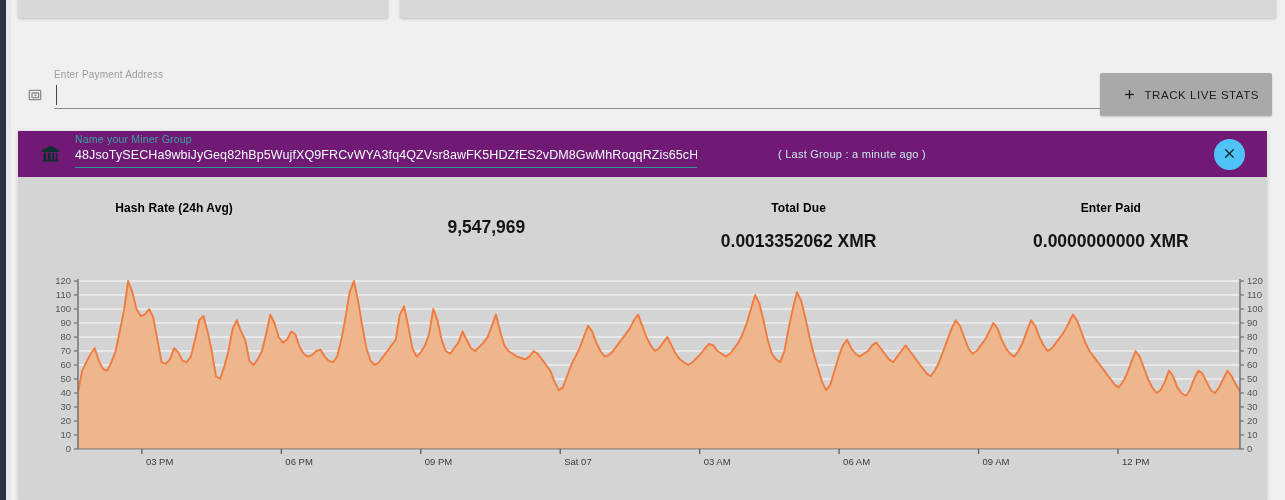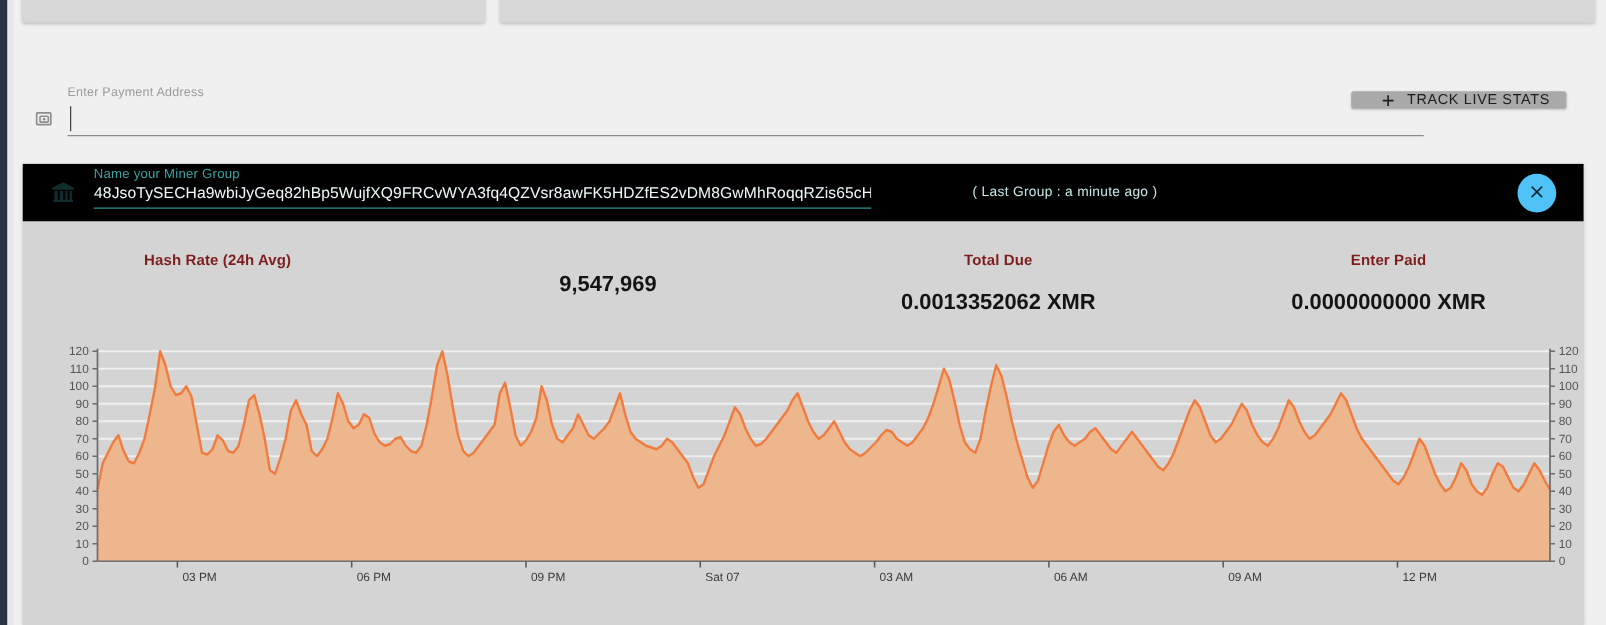--- a/index.html
+++ b/index.html
@@ -46,41 +46,41 @@
     position: absolute; left: 54px; top: 55px; width: 1085px; height: 24px;
     border: none; border-bottom: 1px solid #8a8a8a;
     background: transparent; outline: none;
     font-size: 13px; font-family: "Liberation Sans", sans-serif;
     color: #222; padding: 0 2px 3px 2px;
   }
   .caret {
     position: absolute; left: 56px; top: 55px; width: 1px; height: 20px; background: #444;
   }
   .track-btn {
-    position: absolute; right: 32px; top: 43px;
-    height: 14px; padding: 0 13px 0 23px;
+    position: absolute; right: 13px; top: 43px;
+    height: 43px; padding: 0 13px 0 23px;
     background: #a9a9a9; color: #1d1d1d;
     border: none; border-radius: 2px;
     display: flex; align-items: center; gap: 9px;
     font-size: 11.5px; letter-spacing: .55px;
     font-family: "Liberation Sans", sans-serif;
     cursor: pointer;
     box-shadow: 0 1px 2px rgba(0,0,0,0.18);
   }
   .plus-icon { width: 13px; height: 13px; display: inline-block; }
 
   
   .stats-card {
     position: absolute; left: 18px; top: 131px; width: 1249px; height: 369px;
     background: #d4d4d4;
     box-shadow: 0 1px 4px rgba(0,0,0,0.18);
     overflow: hidden;
   }
   .teal-header {
-    position: relative; height: 46px; background: #000000;
+    position: relative; height: 46px; background: #701a75;
     display: flex; align-items: center;
   }
   .bank-icon { position: absolute; left: 22px; top: 13px; width: 21px; height: 21px; color: #0f2f2e; }
   .group-label {
     position: absolute; left: 57px; top: 2px;
     font-size: 10.5px; color: #3ba3a0; letter-spacing: .2px;
   }
   .addr-wrap { position: absolute; left: 57px; top: 14px; width: 622px; }
   .addr-value {
     width: 100%; background: transparent; border: none;
@@ -99,21 +99,21 @@
     background: #4fc3f7; border: none; cursor: pointer;
     display: flex; align-items: center; justify-content: center;
     color: #0d2a33;
   }
   .close-btn svg { width: 13px; height: 13px; }
 
   
   .metrics { display: flex; padding: 24px 0 0 0; }
   .metric { flex: 1; text-align: center; }
   .metric-label {
-    font-size: 12px; font-weight: bold; color: #7f1d1d; letter-spacing: .1px;
+    font-size: 12px; font-weight: bold; color: #000000; letter-spacing: .1px;
   }
   .metric-value {
     margin-top: 16px; font-size: 17.5px; font-weight: bold; color: #141414;
   }
 
   
   .chart-area { position: relative; margin-top: 21px; height: 215px; }
   .chart-svg { display: block; width: 1249px; height: 215px; }
   .ytick { font-size: 9.5px; fill: #555; font-family: "Liberation Sans", sans-serif; }
   .xtick { font-size: 9.5px; fill: #3a3a3a; font-family: "Liberation Sans", sans-serif; }

